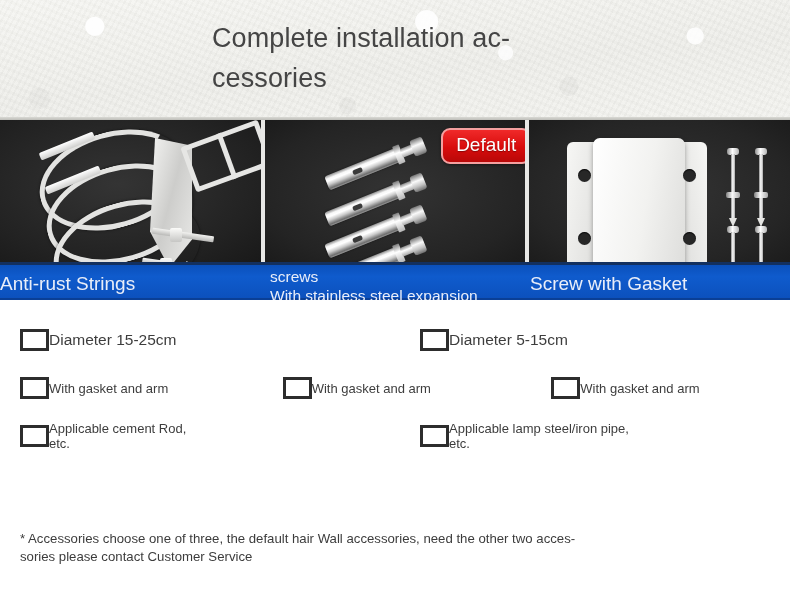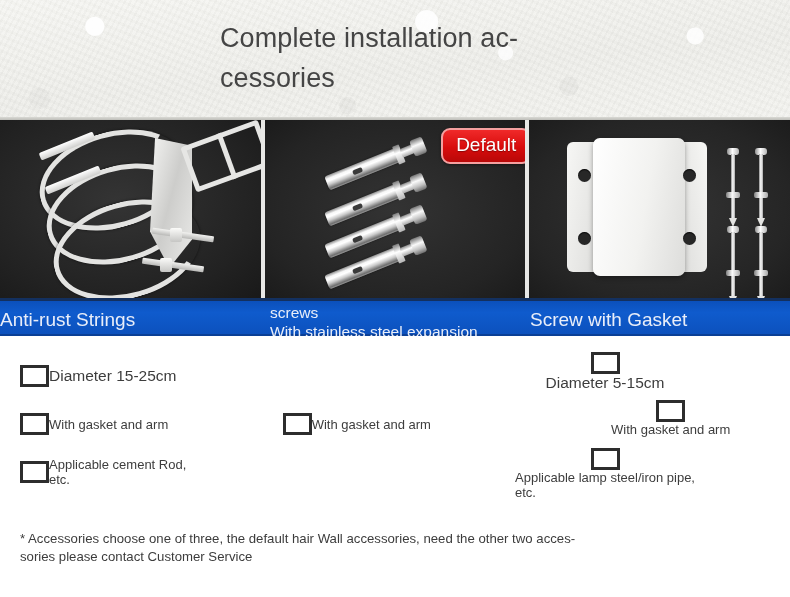--- a/index.html
+++ b/index.html
@@ -32,34 +32,34 @@
       linear-gradient(175deg, #f6f6f2 0%, #eeeeea 55%, #f3f3ef 100%);
     overflow: hidden;
   }
   .hero:after{
     content:"";
     position:absolute; left:0; right:0; bottom:0; height:3px;
     background: linear-gradient(#d9d9d4, #bdbdb8);
   }
   .hero-title {
     position: absolute;
-    left: 220px; top: 18px;
+    left: 212px; top: 18px;
     width: 370px;
     font-size: 27px;
     line-height: 40px;
     color: #454545;
     letter-spacing: .1px;
     white-space: pre-line;
   }
 
   
   .strip {
     position: relative;
     display: flex;
-    height: 178px;
+    height: 142px;
     background: #3b82f6;
   }
   .panel {
     position: relative;
     flex: 1 1 0;
     background: #2b2b2b;
     overflow: hidden;
   }
   .panel + .panel { border-left: 4px solid #e8e8e6; }
   .panel-1 { background: radial-gradient(ellipse at 45% 45%, #343434 0%, #222222 70%, #191919 100%); }
@@ -264,21 +264,21 @@
     background: #ffffff;
   }
   .opt-row { display: flex; height: 48px; }
   .opt {
     flex: 1 1 0;
     display: flex;
     align-items: center;
     padding-left: 20px;
   }
   .opt.col2 { padding-left: 24px; }
-  .opt.col3 { padding-left: 30px; flex-direction: column; }
+  .opt.col3 { padding-left: 30px; }
   .chk {
     flex: 0 0 auto;
     width: 29px; height: 22px;
     border: 3px solid #2d2d2d;
     background: #ffffff;
   }
   .opt-label {
     color: #3d3d3d;
     font-size: 15.5px;
     line-height: 18px;

